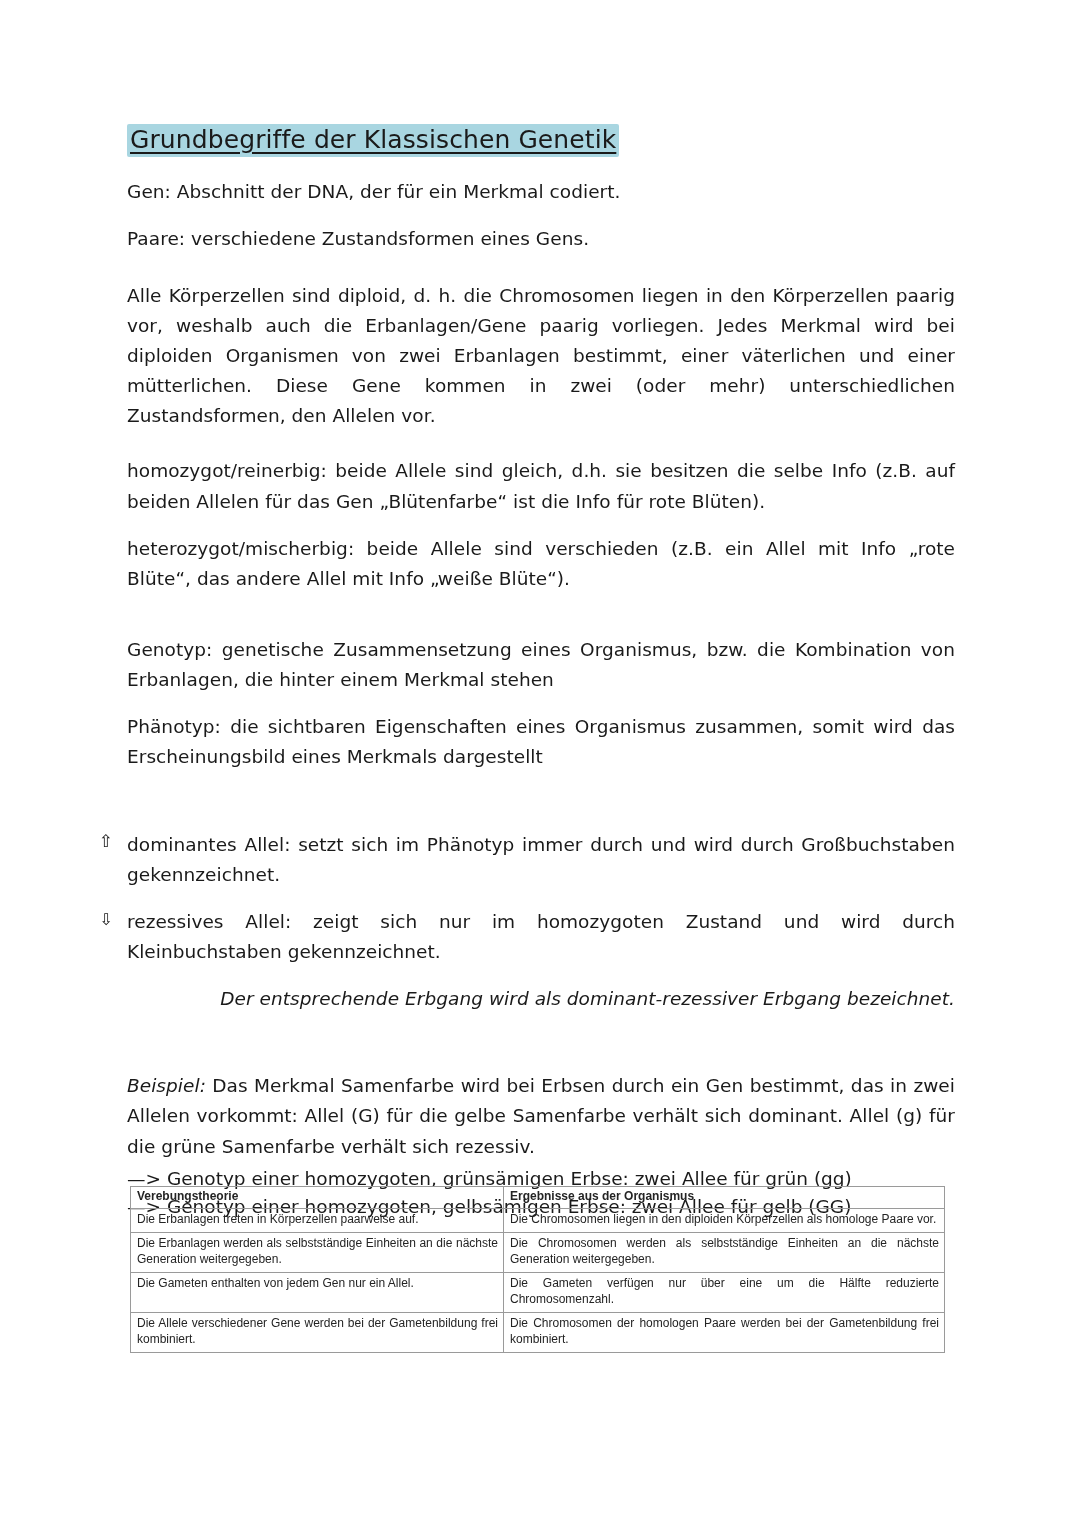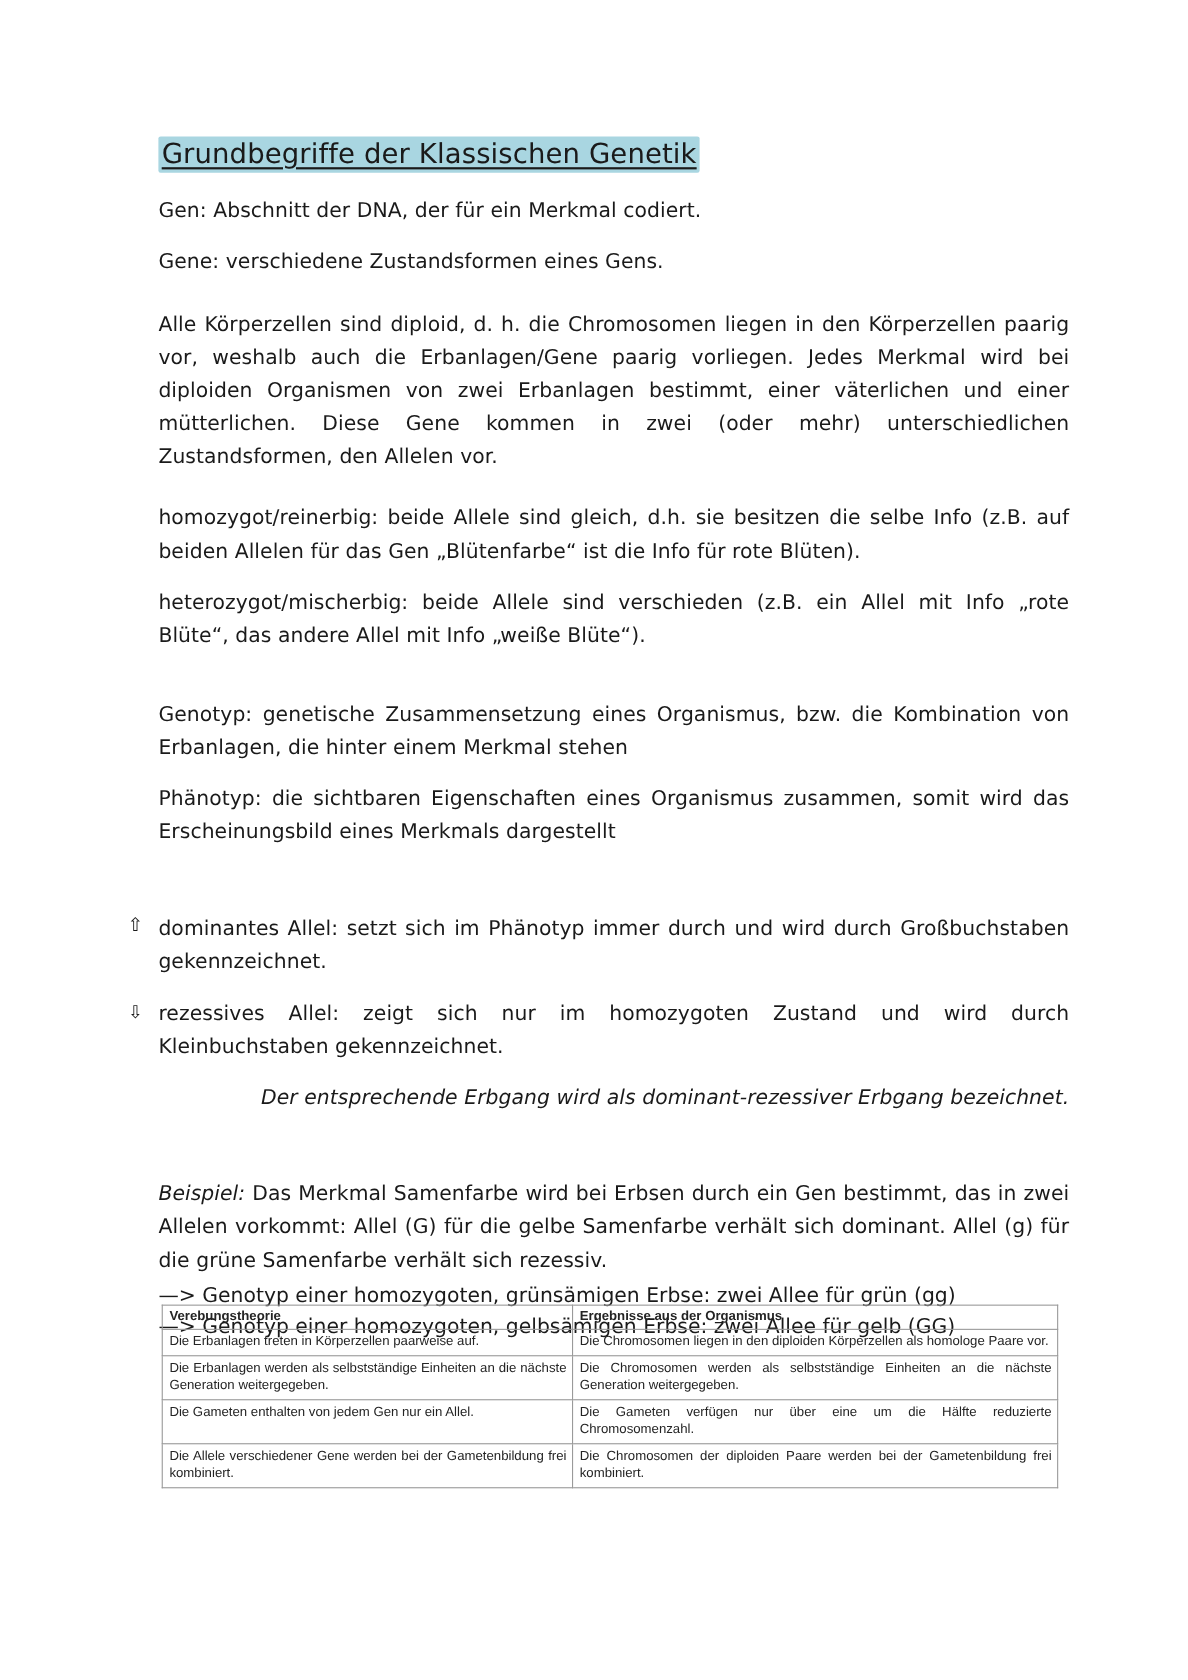--- a/index.html
+++ b/index.html
@@ -16,21 +16,20 @@
     color: #1a1a1a;
     overflow: hidden;
   }
 
   .page {
     position: absolute;
     left: 0; top: 0;
     width: 1012px;
     height: 1527px;
     background: #ffffff;
-    margin-left: 17px;
   }
 
   .content {
     position: absolute;
     left: 127px;
     top: 124px;
     width: 828px;
   }
 
   
@@ -140,21 +139,21 @@
 <div class="page">
 
   <div class="content">
 
     <h1 class="doc-title">Grundbegriffe der Klassischen Genetik</h1>
 
     
     <p class="para"><span class="lead">Gen:</span><span> Abschnitt der DNA, der für ein Merkmal codiert.</span></p>
 
     
-    <p class="para tight"><span class="lead">Gene:</span><span> verschiedene Zustandsformen eines Gens.</span></p>
+    <p class="para tight"><span class="lead">Paare:</span><span> verschiedene Zustandsformen eines Gens.</span></p>
 
     <div class="gap-lg"></div>
 
     
     <p class="para">Alle Körperzellen sind diploid, d. h. die Chromosomen liegen in den Körperzellen paarig vor, weshalb auch die Erbanlagen/Gene paarig vorliegen. Jedes Merkmal wird bei diploiden Organismen von zwei Erbanlagen bestimmt, einer väterlichen und einer mütterlichen. Diese Gene kommen in zwei (oder mehr) unterschiedlichen Zustandsformen, den Allelen vor.</p>
 
     <div class="gap-sm"></div>
 
     
     <p class="para"><span class="lead">homozygot/reinerbig:</span><span> beide Allele sind gleich, d.h. sie besitzen die selbe Info (z.B. auf beiden Allelen für das Gen „Blütenfarbe“ ist die Info für rote Blüten).</span></p>
@@ -213,19 +212,19 @@
         <tr>
           <td class="cell-just">Die Erbanlagen werden als selbstständige Einheiten an die nächste Generation weitergegeben.</td>
           <td class="cell-just">Die Chromosomen werden als selbstständige Einheiten an die nächste Generation weitergegeben.</td>
         </tr>
         <tr>
           <td class="cell-just">Die Gameten enthalten von jedem Gen nur ein Allel.</td>
           <td class="cell-just">Die Gameten verfügen nur über eine um die Hälfte reduzierte Chromosomenzahl.</td>
         </tr>
         <tr>
           <td class="cell-just">Die Allele verschiedener Gene werden bei der Gametenbildung frei kombiniert.</td>
-          <td class="cell-just">Die Chromosomen der diploiden Paare werden bei der Gametenbildung frei kombiniert.</td>
+          <td class="cell-just">Die Chromosomen der homologen Paare werden bei der Gametenbildung frei kombiniert.</td>
         </tr>
       </tbody>
     </table>
   </div>
 
 </div>
 
 </body></html>

